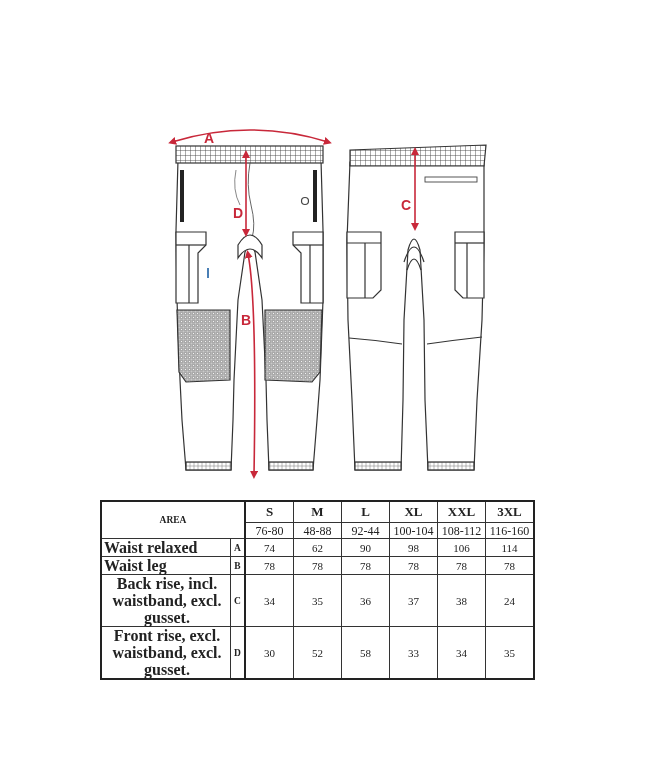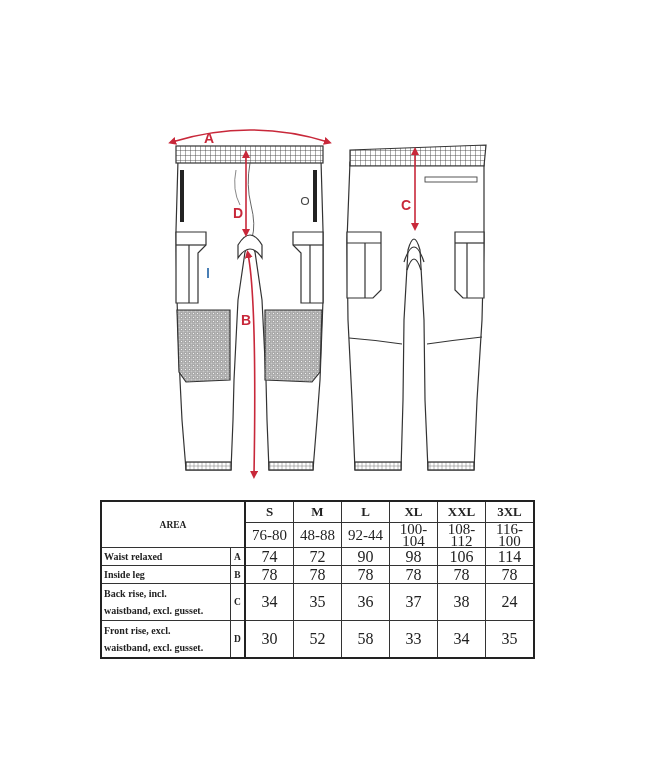--- a/index.html
+++ b/index.html
@@ -1,28 +1,28 @@
 <!DOCTYPE html>
 <html><head>
 <meta charset="utf-8">
 <style>
   html,body{margin:0;padding:0;background:#ffffff;}
   body{width:645px;height:774px;position:relative;overflow:hidden;font-family:"Liberation Sans",sans-serif;}
   #diagram{position:absolute;left:0;top:0;width:645px;height:500px;}
   table.size{position:absolute;left:100px;top:500px;border-collapse:collapse;font-family:Liberation Serif, serif;color:#222;}
-  table.size td{border:1px solid #333;padding:0;text-align:center;font-size:16px;line-height:12px;}
+  table.size td{border:1px solid #333;padding:0;text-align:center;font-size:11px;line-height:12px;}
   table.size .hd-area{width:142px;height:36px;font-weight:bold;font-size:9.5px;}
   table.size .size-lbl{font-weight:bold;font-size:13px;height:20px;}
-  table.size .size-rng{font-size:15px;height:15px;}
-  table.size .lbl{text-align:left;font-weight:bold;font-size:10px;padding-left:2px;width:126px;line-height:17px;}
+  table.size .size-rng{font-size:12px;height:15px;}
+  table.size .lbl{text-align:left;font-weight:bold;font-size:16px;padding-left:2px;width:126px;line-height:17px;}
   table.size .letter{width:13px;font-weight:bold;font-size:9.5px;border-right:2px solid #222;}
   table.size .val{width:47px;}
   table.size tr.r1 td{height:15px;}
   table.size tr.r2 td{height:14px;}
-  table.size tr.r3 td,table.size tr.r4 td{height:36px;}
+  table.size tr.r3 td,table.size tr.r4 td{height:36px;text-align:center;}
   .thick-l{border-left:2px solid #222 !important;}
   .outer{border:2px solid #222;}
 </style>
 </head>
 <body>
 
 <svg id="diagram" viewBox="0 0 645 500" xmlns="http://www.w3.org/2000/svg">
   <defs>
     <pattern id="grid" width="5" height="5" patternUnits="userSpaceOnUse">
       <rect width="5" height="5" fill="#ffffff"></rect>
@@ -120,34 +120,34 @@
     <td class="size-lbl val">XL</td>
     <td class="size-lbl val">XXL</td>
     <td class="size-lbl val">3XL</td>
   </tr>
   <tr>
     <td class="size-rng thick-l">76-80</td>
     <td class="size-rng">48-88</td>
     <td class="size-rng">92-44</td>
     <td class="size-rng">100-104</td>
     <td class="size-rng">108-112</td>
-    <td class="size-rng">116-100</td>
+    <td class="size-rng">116-160</td>
   </tr>
   <tr class="r1">
     <td class="lbl"><span>Waist relaxed</span></td>
     <td class="letter">A</td>
     <td class="val">74</td>
-    <td class="val">72</td>
+    <td class="val">62</td>
     <td class="val">90</td>
     <td class="val">98</td>
     <td class="val">106</td>
     <td class="val">114</td>
   </tr>
   <tr class="r2">
-    <td class="lbl"><span>Inside leg</span></td>
+    <td class="lbl"><span>Waist leg</span></td>
     <td class="letter">B</td>
     <td class="val">78</td>
     <td class="val">78</td>
     <td class="val">78</td>
     <td class="val">78</td>
     <td class="val">78</td>
     <td class="val">78</td>
   </tr>
   <tr class="r3">
     <td class="lbl"><span>Back rise, incl.</span><br><span>waistband, excl. gusset.</span></td>

